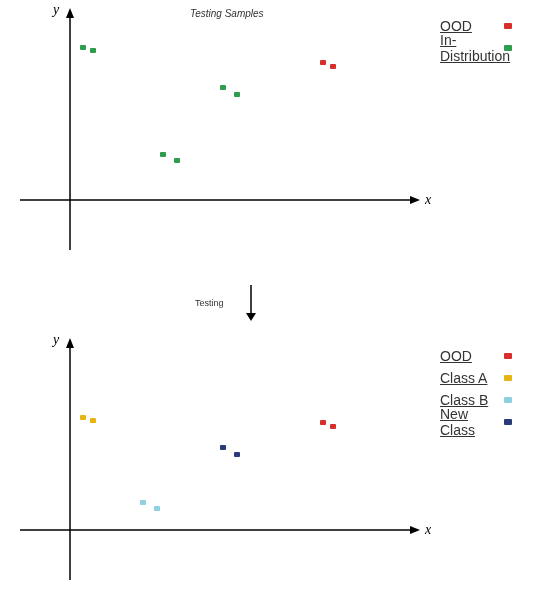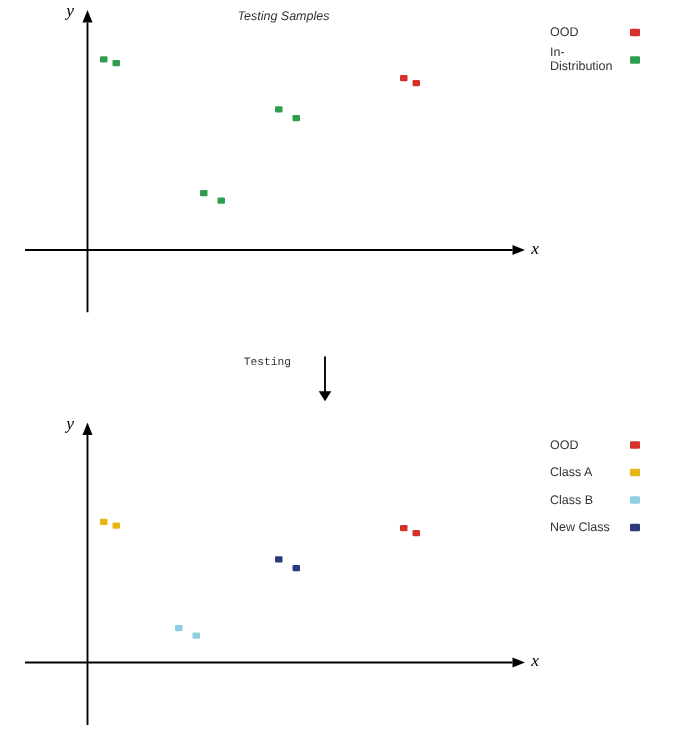--- a/index.html
+++ b/index.html
@@ -4,32 +4,32 @@
 <style>
   html,body{margin:0;padding:0;background:#fff;font-family:Arial,Helvetica,sans-serif;}
   .page{position:relative;width:548px;height:598px;background:#fff;}
   .chart{position:absolute;left:20px;width:400px;height:250px;}
   .chart-top{top:0;}
   .chart-bottom{top:330px;}
   .axis-line{stroke:#000;stroke-width:1.5;}
   .axis-arrow{fill:#000;}
   .title{position:absolute;font-size:10px;color:#333;}
   .axis-label{font-family:'Times New Roman',serif;font-style:italic;font-size:14px;}
-  .legend{position:absolute;left:440px;font-size:10px;color:#333;}
+  .legend{position:absolute;left:440px;font-size:14px;color:#333;text-decoration:underline;}
   .legend-row{display:flex;align-items:center;margin-bottom:10px;height:12px;}
   .legend-text{width:60px;}
   .legend-mark{width:8px;height:6px;display:inline-block;margin-left:4px;}
   .sq{border-radius:1px;}
   .pt{position:absolute;width:6px;height:5px;border-radius:1px;}
   .ood{background:#d7302a;}
   .id{background:#2e9e4e;}
   .ca{background:#e7b416;}
   .cb{background:#8fd0e0;}
   .nc{background:#2a3a7a;}
-  .transition{position:absolute;left:195px;top:285px;display:flex;gap:20px;font-family:Liberation Mono, monospace;}
+  .transition{position:absolute;left:195px;top:285px;display:flex;align-items:center;gap:20px;}
   .transition-label{font-size:9px;color:#333;}
   .arrow-down svg{display:block;}
 </style>
 </head>
 <body>
 
 <div class="page">
 
   <div class="chart chart-top">
     <div class="title" style="left:170px;top:8px;font-style:italic;">Testing Samples</div>

